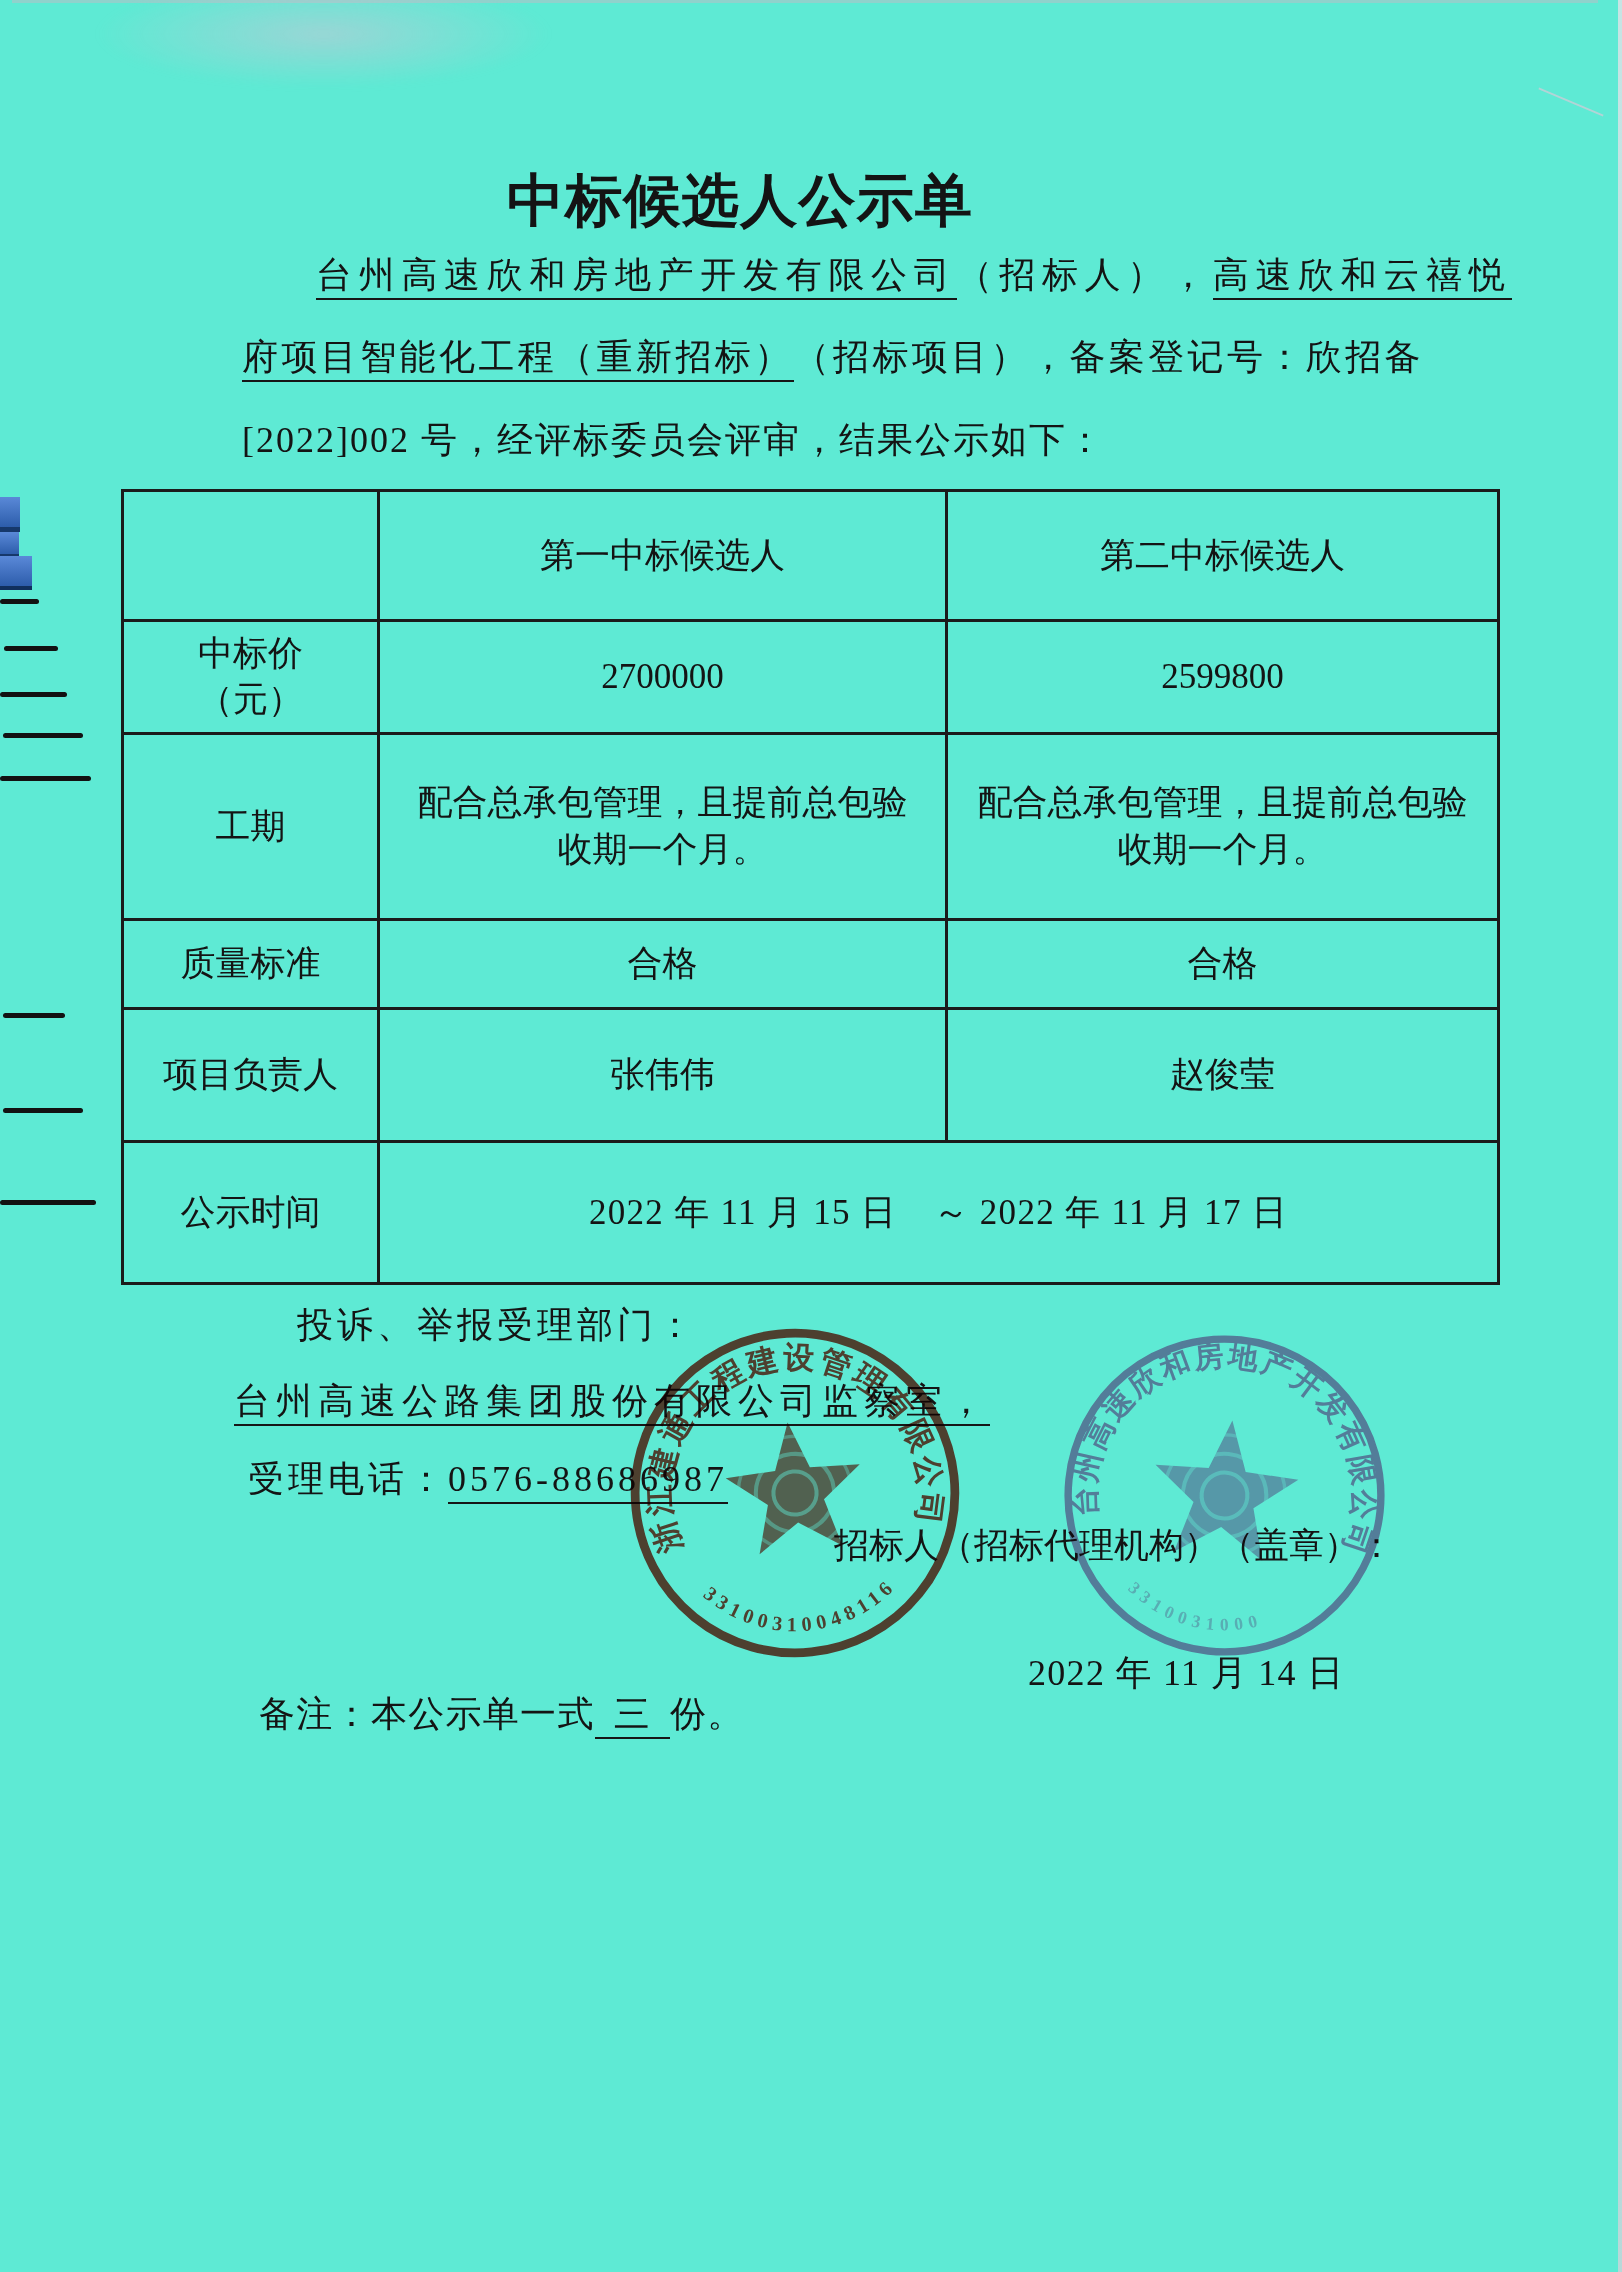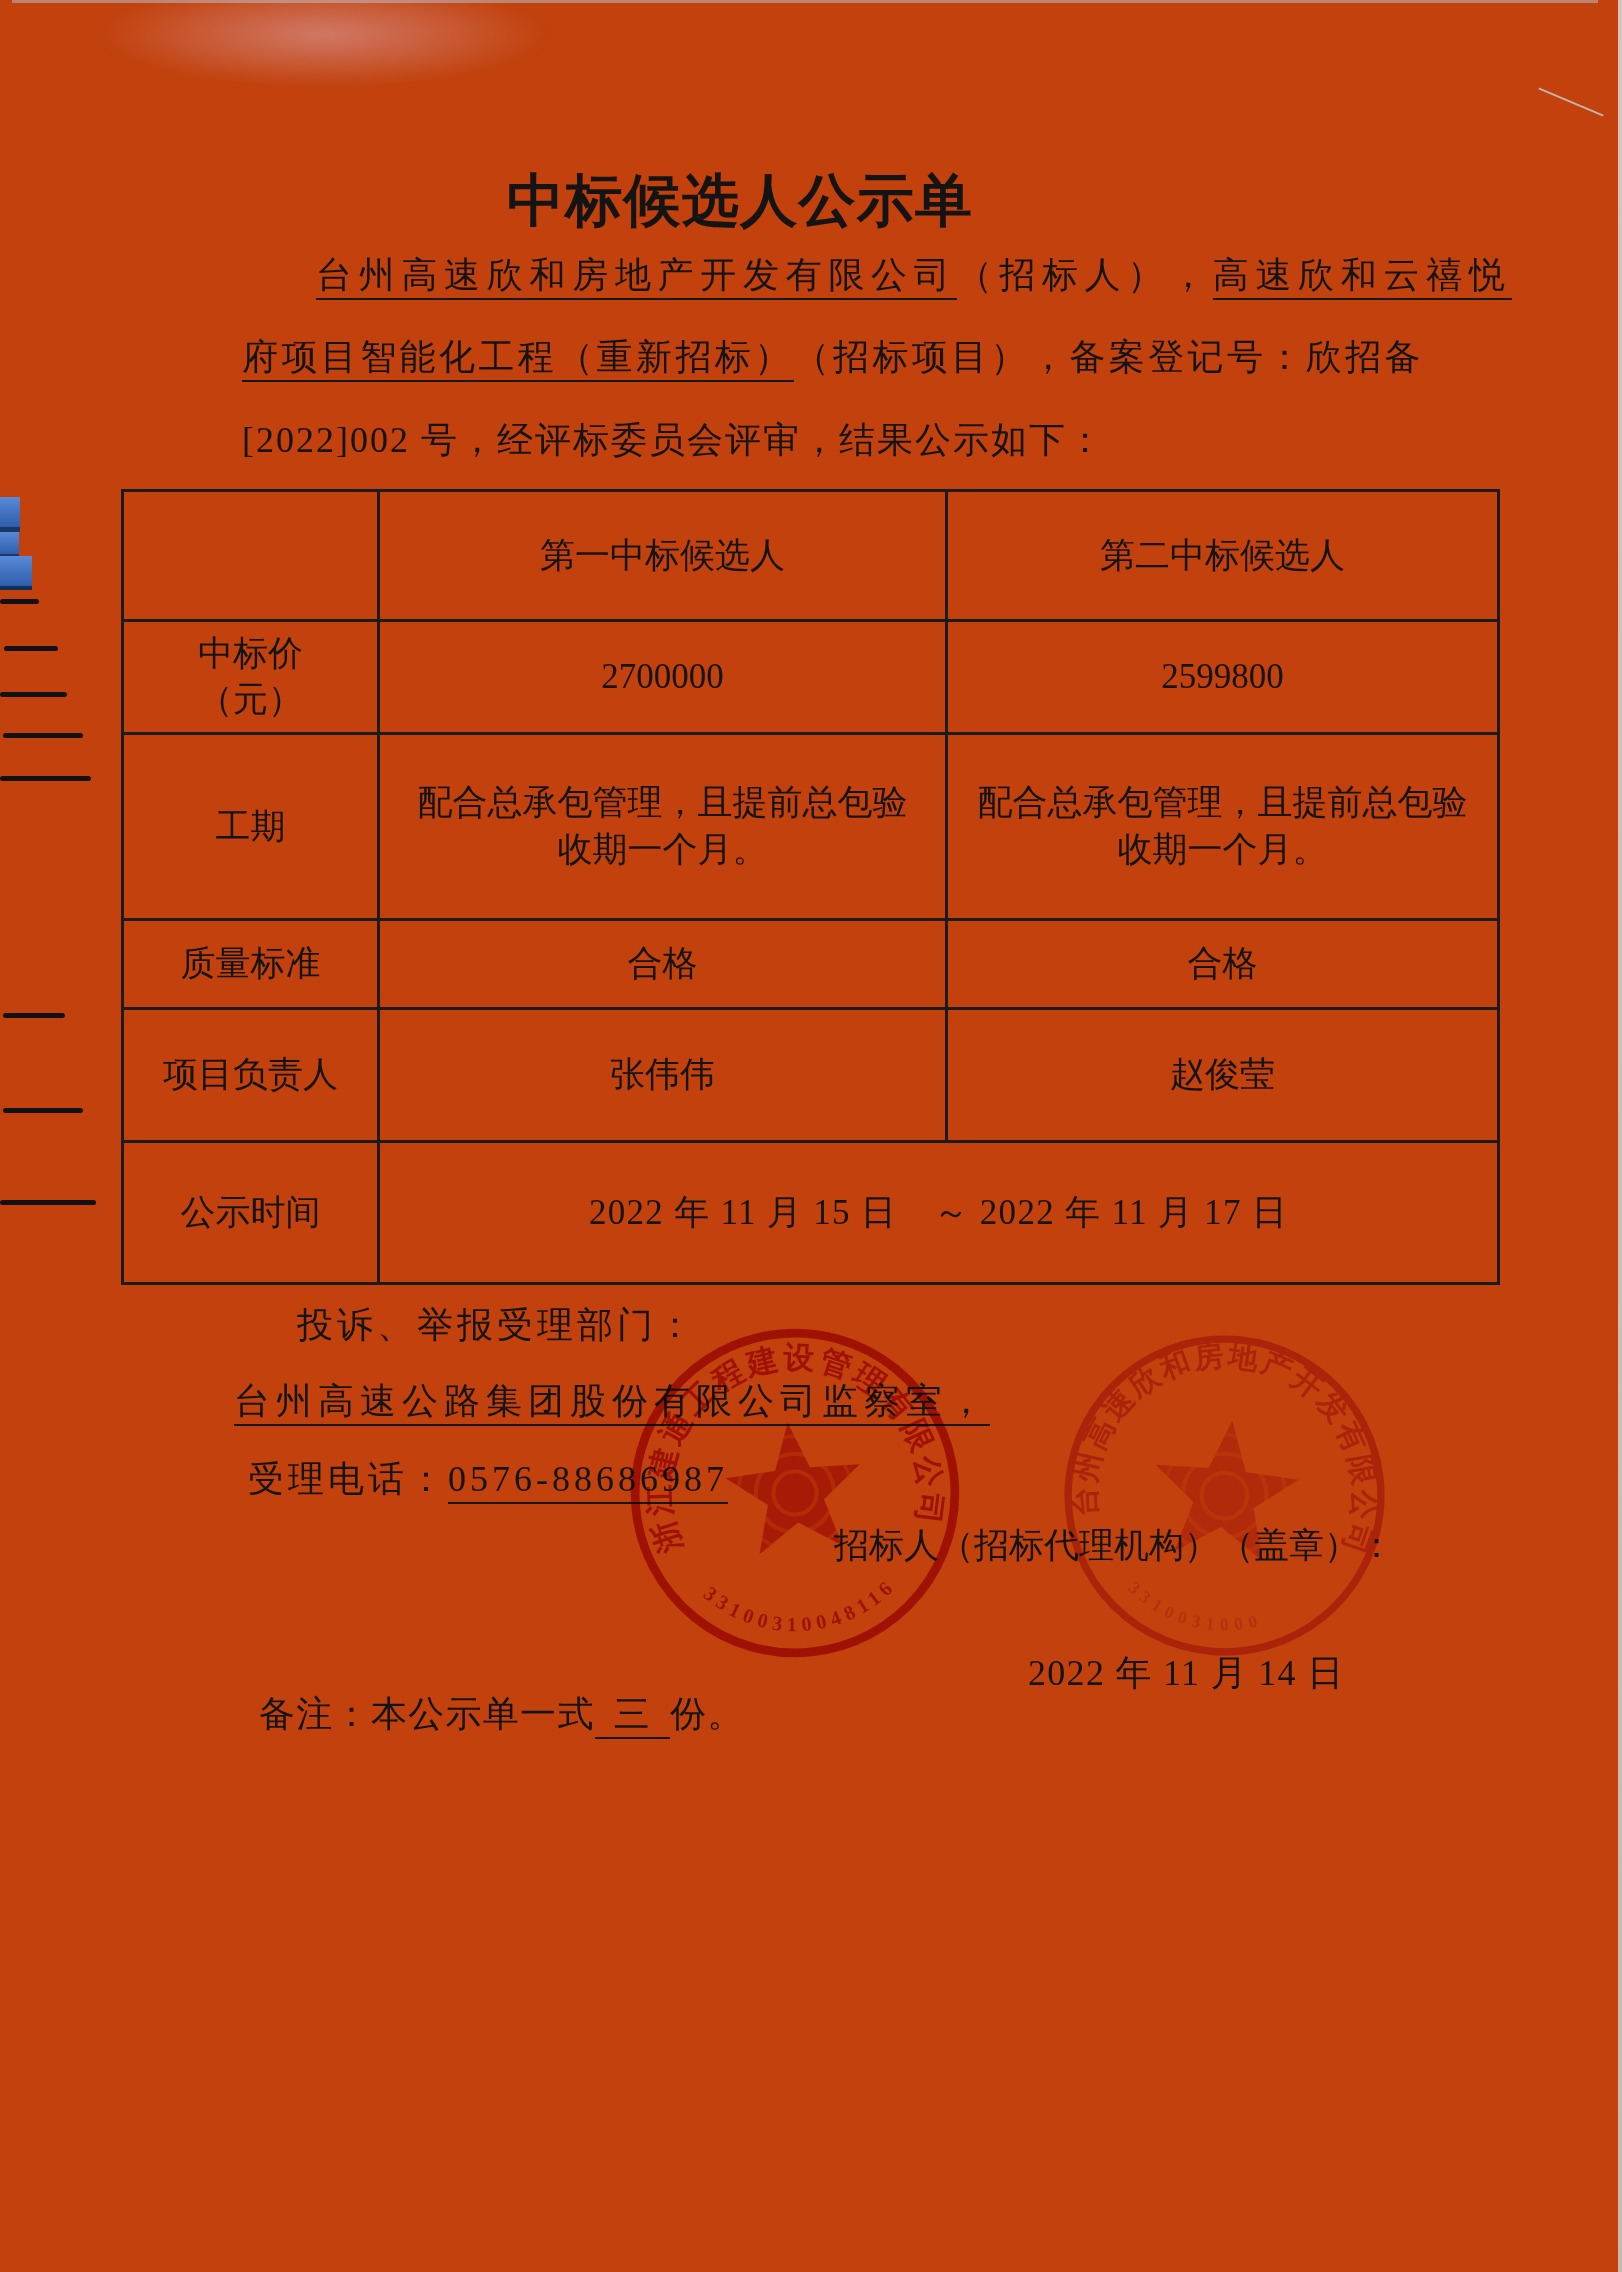--- a/index.html
+++ b/index.html
@@ -1,18 +1,18 @@
 <!DOCTYPE html>
 <html style="font-size:10.8px"><head>
 <meta charset="utf-8">
 <style>
   html,body{margin:0;padding:0;background:#e8e8e8;}
   .page{
     position:relative;width:1622px;height:2273px;overflow:hidden;
-    background:#c2410c;color:#141414;
+    background:#5eead4;color:#141414;
     font-family:"Liberation Serif","DejaVu Serif",serif;
   }
   
   .top-edge{position:absolute;left:12px;top:0;width:1586px;height:2.7px;background:#b9bec5;opacity:.55;}
   .right-edge{position:absolute;right:0;top:0;width:4px;height:100%;background:linear-gradient(#dfe3e8,#cfd4da);opacity:.8;}
   .corner-streak{position:absolute;left:1536px;top:101px;width:70px;height:2px;background:#c7ced6;transform:rotate(23deg);opacity:.8;}
   .bleed{position:absolute;left:94px;top:-20px;width:459px;height:108px;background:radial-gradient(ellipse at center,rgba(226,190,215,.45),rgba(226,190,215,0) 70%);filter:blur(4px);}
   .tab{position:absolute;left:0;background:linear-gradient(#5a89d8,#2d5dab);}
   .tab1{top:497px;width:20px;height:30px;border-bottom:5.4px solid #16386b;}
   .tab2{top:532px;width:19px;height:21.6px;border-bottom:5.4px solid #16386b;}

